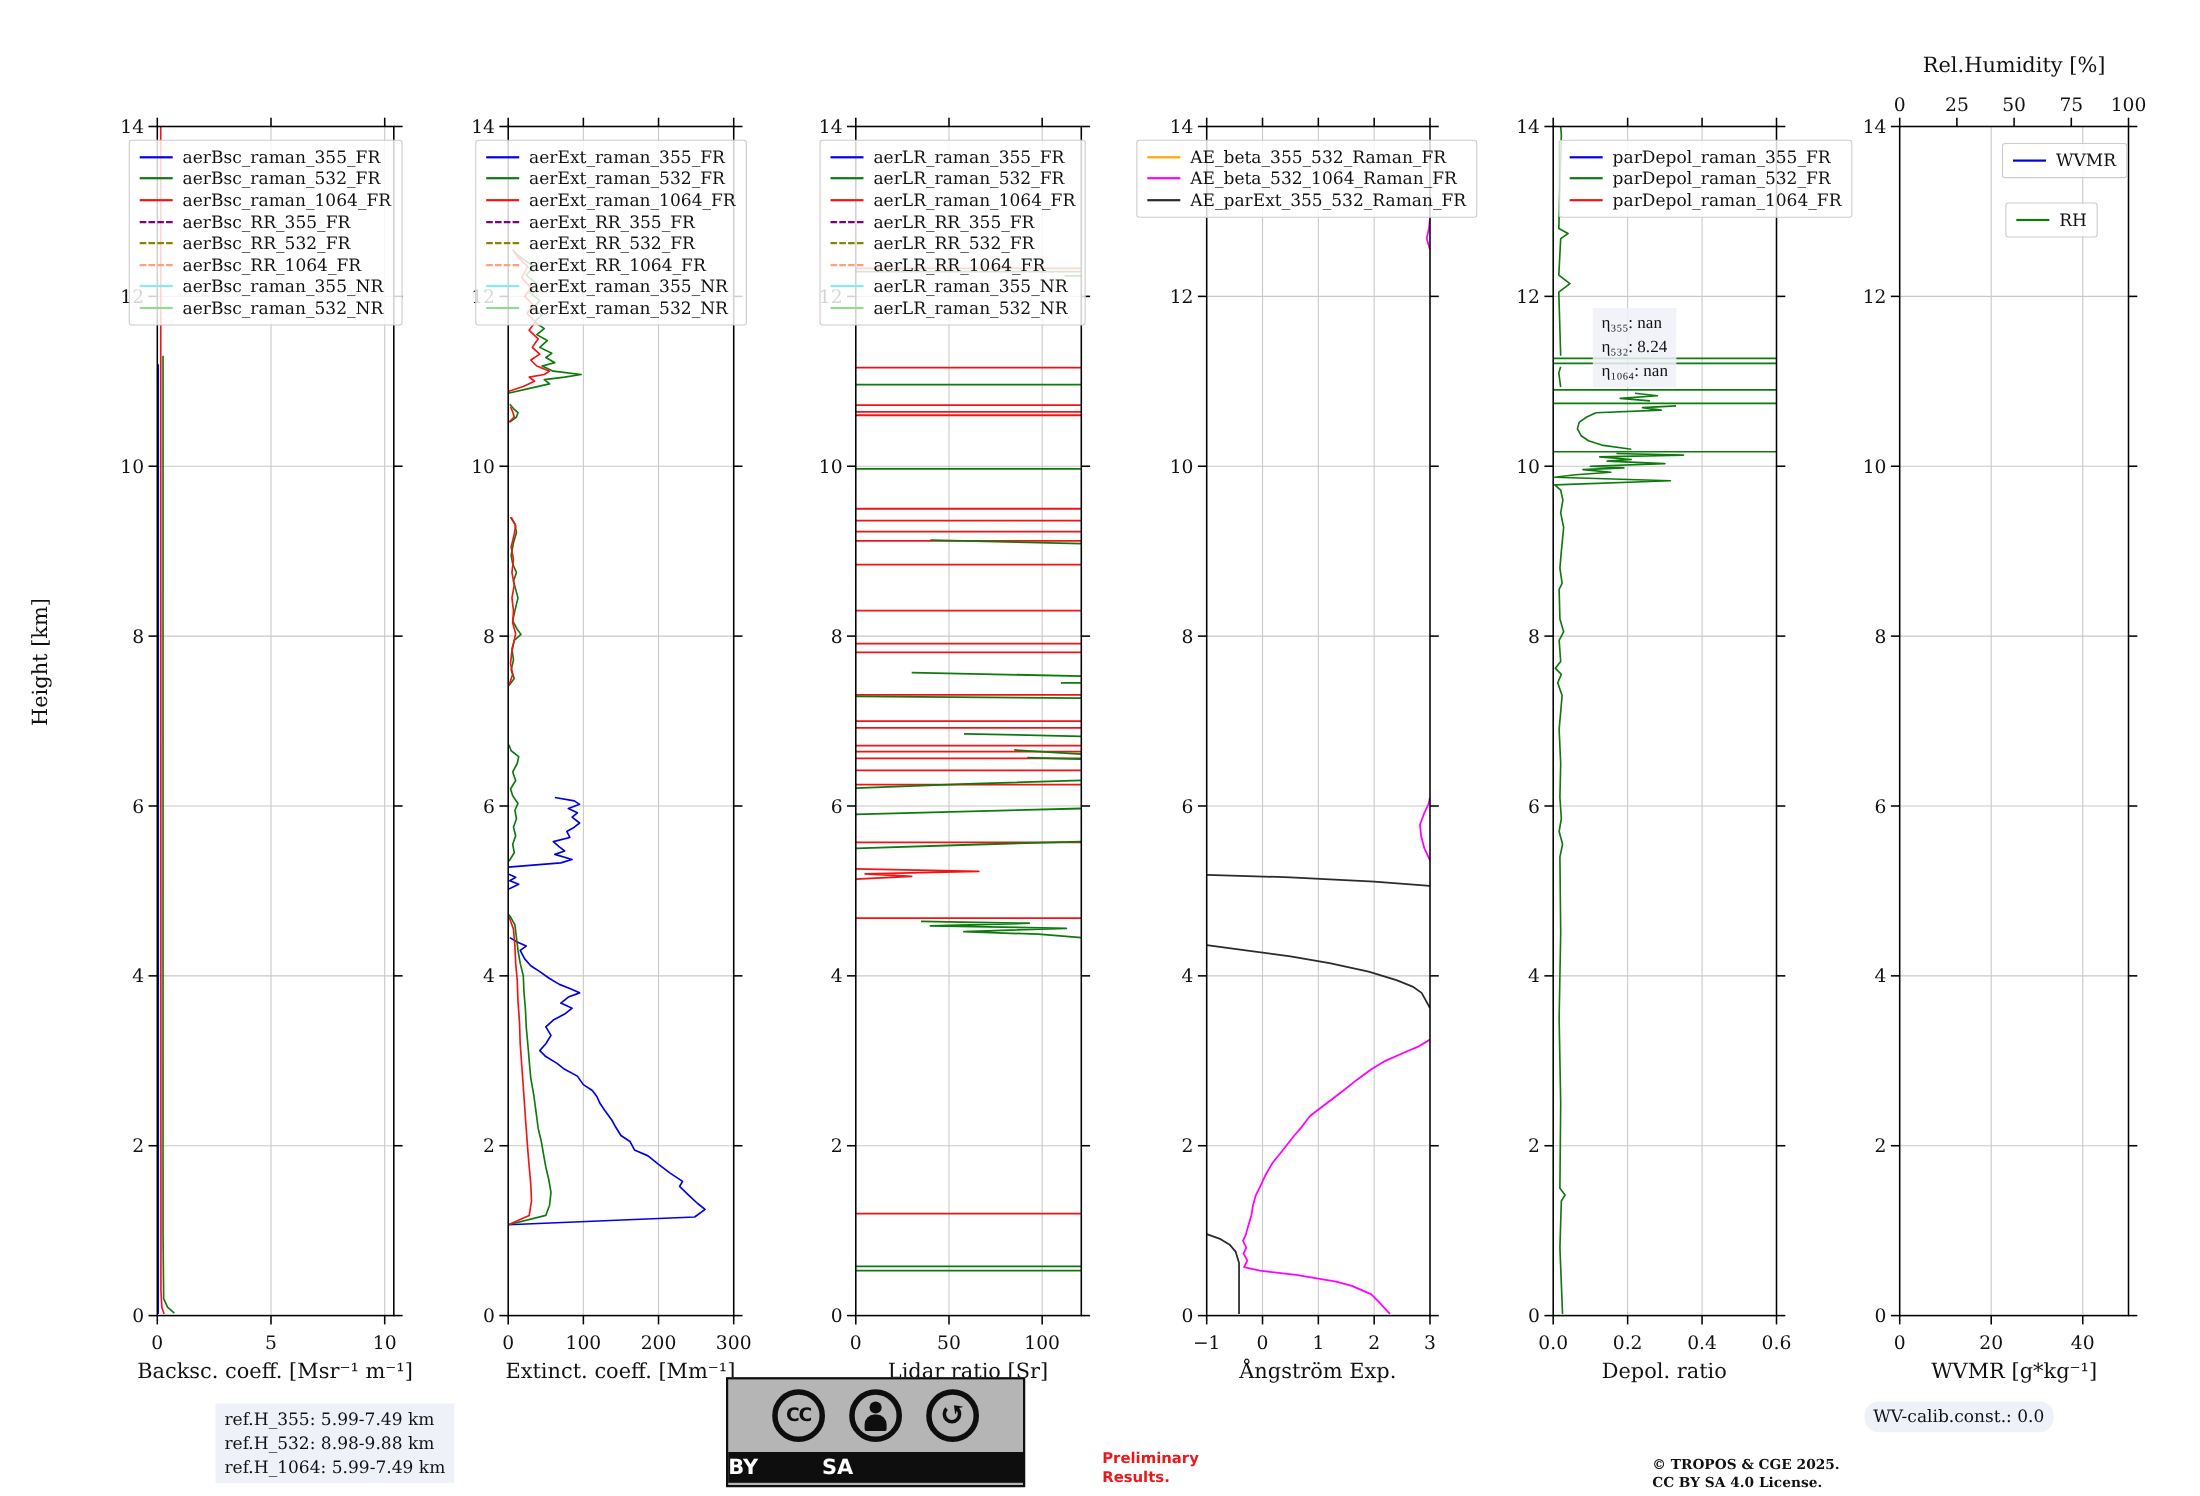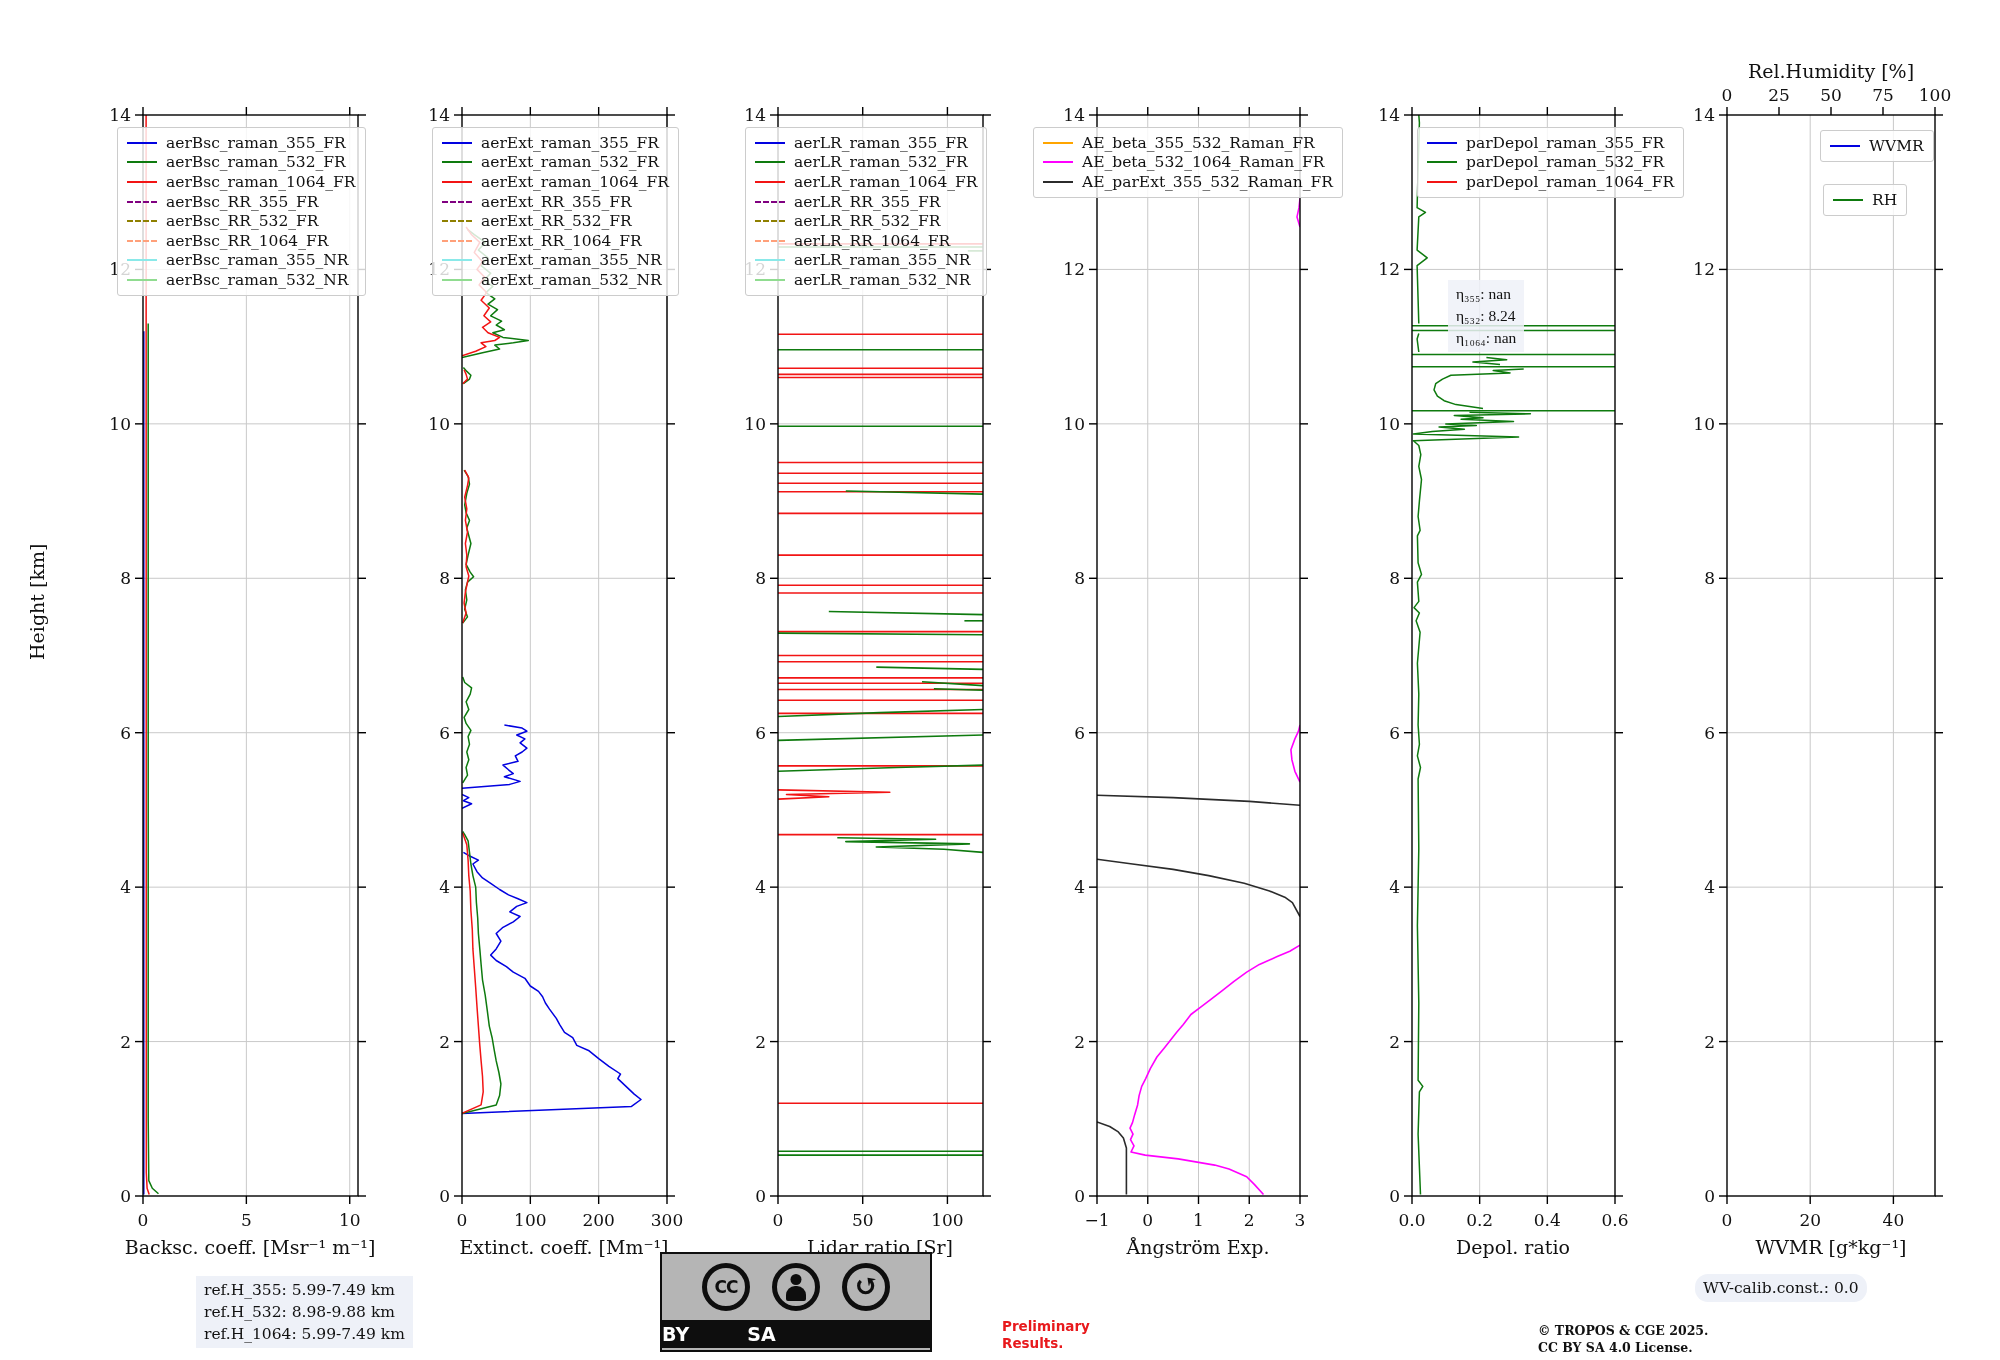--- a/index.html
+++ b/index.html
@@ -4,33 +4,33 @@
 <style>
   html,body{margin:0;padding:0;background:#ffffff;}
   #canvas{position:relative;width:2000px;height:1360px;background:#ffffff;overflow:hidden;
           font-family:"DejaVu Serif","Liberation Serif",serif;color:#111;}
   #plot-svg{position:absolute;left:0;top:0;}
   .page-title{position:absolute;left:0;top:16px;width:2000px;text-align:center;
               font-size:21px;color:#111;}
   .ylabel{position:absolute;left:26px;top:660px;transform:rotate(-90deg);transform-origin:left top;
           font-size:19px;white-space:nowrap;}
   .xlabel{position:absolute;top:1236px;transform:translateX(-50%);font-size:19px;white-space:nowrap;}
-  .toplabel{position:absolute;top:60px;transform:translateX(-50%);font-size:19px;white-space:nowrap;}
+  .toplabel{position:absolute;top:48px;transform:translateX(-50%);font-size:19px;white-space:nowrap;}
   .legend{position:absolute;background:rgba(255,255,255,0.82);border:1px solid #cccccc;
           border-radius:3px;padding:5px 9px;box-sizing:border-box;}
   .legend-row{display:flex;align-items:center;height:19.6px;white-space:nowrap;}
   .legend-swatch{display:inline-block;width:30px;margin-right:9px;flex:0 0 30px;}
   .legend-label{font-size:15.5px;color:#111;text-align:center;}
   .annot{position:absolute;background:#eef1f8;padding:3px 8px;font-size:15.5px;line-height:22px;
          color:#111;white-space:nowrap;}
   .annot.translucent{background:rgba(238,241,248,0.85);font-family:Liberation Serif, serif;}
   .prelim{position:absolute;left:1002px;top:1318px;color:#e8191c;font-weight:bold;
           font-family:"DejaVu Sans","Liberation Sans",sans-serif;font-size:13.5px;line-height:17px;}
   .credit{position:absolute;left:1502px;top:1322px;color:#111;font-weight:bold;
-          font-family:"DejaVu Serif","Liberation Serif",serif;font-size:12.5px;line-height:17px;margin-left:36px;}
+          font-family:"DejaVu Serif","Liberation Serif",serif;font-size:12.5px;line-height:17px;}
   
   .cc-badge{position:absolute;left:660px;top:1252px;width:272px;height:100px;background:#b5b5b5;
             border:2px solid #0e0e0e;box-sizing:border-box;}
   .cc-icons{height:66px;display:flex;align-items:center;justify-content:center;gap:22px;}
   .cc-circle{width:48px;height:48px;border:5px solid #0e0e0e;border-radius:50%;box-sizing:border-box;
              display:flex;align-items:center;justify-content:center;position:relative;}
   .cc-circle .cc-txt{font-weight:bold;font-size:17px;letter-spacing:-1px;color:#0e0e0e;
              font-family:"DejaVu Sans","Liberation Sans",sans-serif;}
   .cc-sa-glyph{font-size:30px;font-weight:bold;color:#0e0e0e;line-height:1;margin-top:-3px;}
   .person-head{position:absolute;top:6px;left:50%;transform:translateX(-50%);width:11px;height:11px;

